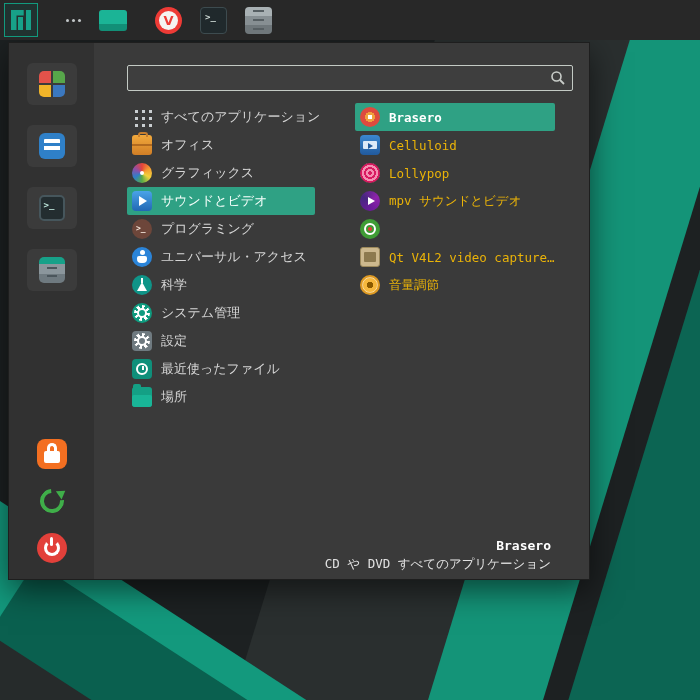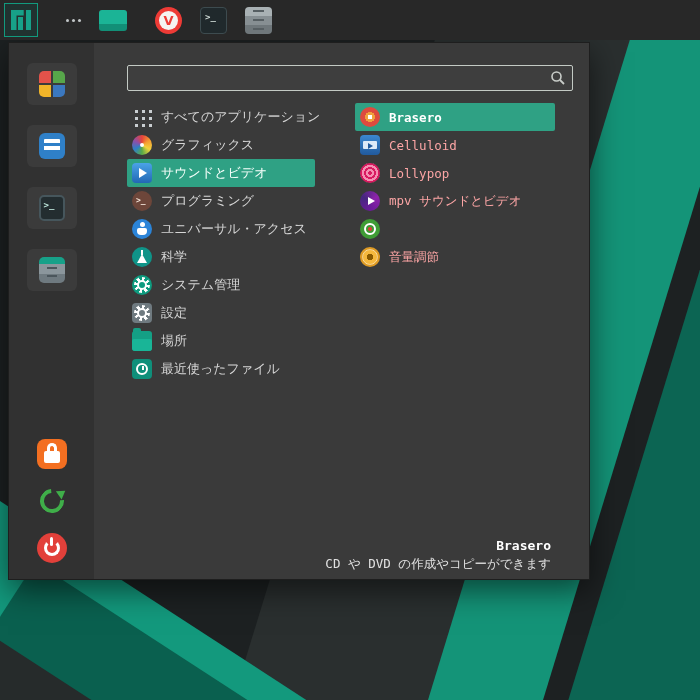--- a/index.html
+++ b/index.html
@@ -93,21 +93,21 @@
   .searchwrap{position:relative;height:26px;}
   .search{width:100%;height:26px;box-sizing:border-box;background:#3e3e3e;border:1px solid #c3cac4;
     border-radius:2px;color:#eaeaea;padding:0 28px 0 8px;font:13px "DejaVu Sans Mono",monospace;outline:none;}
   .mag{position:absolute;right:7px;top:5px;width:16px;height:16px;}
   .cols{display:flex;gap:40px;margin-top:12px;}
   .cats{width:188px;display:flex;flex-direction:column;}
   .apps{width:200px;display:flex;flex-direction:column;}
   .row{height:28px;display:flex;align-items:center;padding:0 5px;border-radius:2px;
     color:#d6d6d6;font-size:13px;white-space:nowrap;cursor:default;}
   .row.sel{background:#2fa184;color:#f6fffb;}
-  .albl{font-family:"DejaVu Sans Mono",monospace;font-size:12.5px;color:#fca5a5;}
+  .albl{font-family:"DejaVu Sans Mono",monospace;font-size:12.5px;color:#eab308;}
   .row.sel .albl{color:#ffffff;font-weight:bold;}
   .status{position:absolute;right:38px;bottom:6px;text-align:right;}
   .status .t{font:bold 13px "DejaVu Sans Mono",monospace;color:#ffffff;}
   .status .d{font:12.5px "DejaVu Sans Mono",monospace;color:#e2e2e2;margin-top:3px;}
   
   .ci,.ai{width:20px;height:20px;flex:none;position:relative;margin-right:9px;}
   .i-all{background-image:radial-gradient(circle,#c9ced1 1.5px,transparent 1.9px);
     background-size:7px 7px;background-position:1px 1px;}
   .i-acc{border-radius:4px;background:linear-gradient(135deg,#9aa5ad 0 50%,#626c73 50%);}
   .i-acc::after{content:"";position:absolute;left:3px;top:8px;width:14px;height:4px;background:#d84f3f;
@@ -226,20 +226,24 @@
     </div>
 
     <div class="cols">
 
       <div class="cats">
         <div class="row">
           <span class="ci i-all"></span>
           <span class="lbl">すべてのアプリケーション</span>
         </div>
         <div class="row">
+          <span class="ci i-off"></span>
+          <span class="lbl">オフィス</span>
+        </div>
+        <div class="row">
           <span class="ci i-gfx"></span>
           <span class="lbl">グラフィックス</span>
         </div>
         <div class="row sel">
           <span class="ci i-snd"></span>
           <span class="lbl">サウンドとビデオ</span>
         </div>
         <div class="row">
           <span class="ci i-dev"></span>
           <span class="lbl">プログラミング</span>
@@ -254,26 +258,26 @@
         </div>
         <div class="row">
           <span class="ci i-sys gear"></span>
           <span class="lbl">システム管理</span>
         </div>
         <div class="row">
           <span class="ci i-set gear"></span>
           <span class="lbl">設定</span>
         </div>
         <div class="row">
+          <span class="ci i-rec"></span>
+          <span class="lbl">最近使ったファイル</span>
+        </div>
+        <div class="row">
           <span class="ci i-pla"></span>
           <span class="lbl">場所</span>
-        </div>
-        <div class="row">
-          <span class="ci i-rec"></span>
-          <span class="lbl">最近使ったファイル</span>
         </div>
       </div>
 
       <div class="apps">
         <div class="row app sel">
           <span class="ai a-bra"></span>
           <span class="albl">Brasero</span>
         </div>
         <div class="row app">
           <span class="ai a-cel"></span>
@@ -284,24 +288,28 @@
           <span class="albl">Lollypop</span>
         </div>
         <div class="row app">
           <span class="ai a-mpv"></span>
           <span class="albl">mpv サウンドとビデオ</span>
         </div>
         <div class="row app">
           <span class="ai a-qtt"></span>
         </div>
         <div class="row app">
+          <span class="ai a-qtc"></span>
+          <span class="albl">Qt V4L2 video capture…</span>
+        </div>
+        <div class="row app">
           <span class="ai a-vol"></span>
           <span class="albl">音量調節</span>
         </div>
       </div>
     </div>
 
     <div class="status">
       <div class="t">Brasero</div>
-      <div class="d">CD や DVD の作成やコピーができます</div>
+      <div class="d">CD や DVD すべてのアプリケーション</div>
     </div>
   </div>
 </div>
 
 </body></html>

